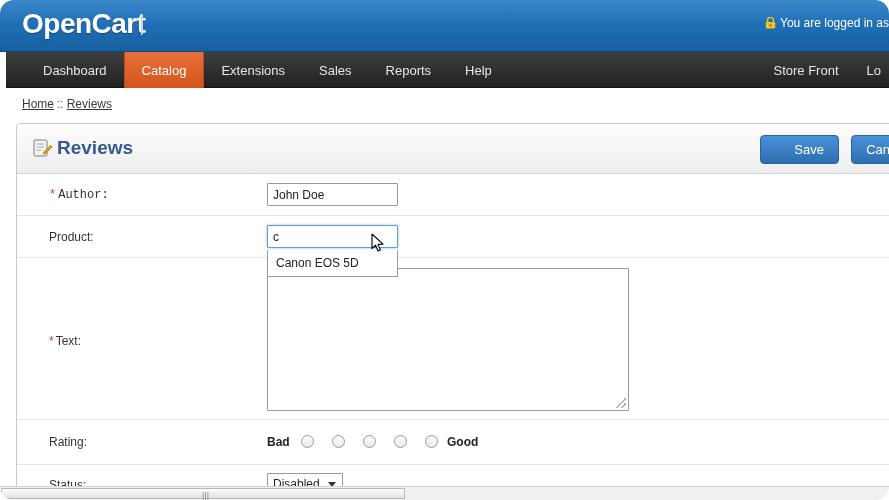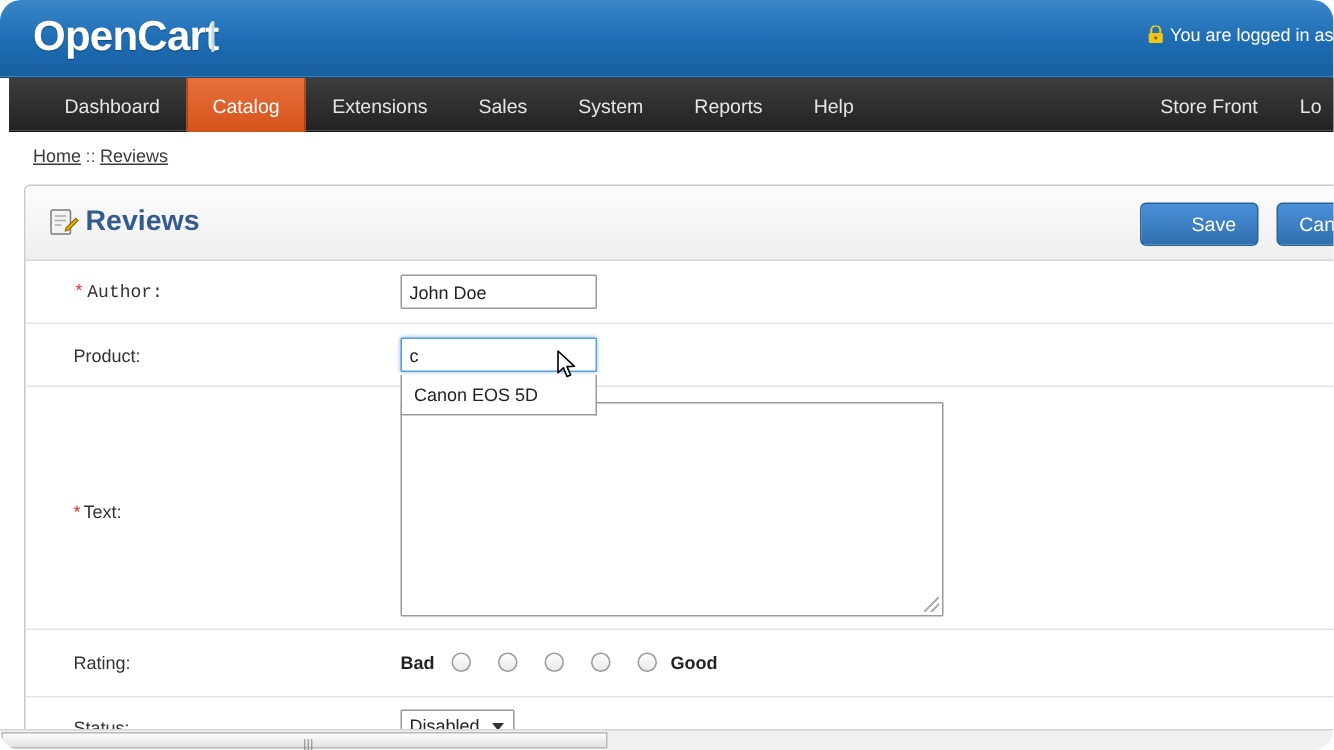--- a/index.html
+++ b/index.html
@@ -310,21 +310,20 @@
       </span><span>You are logged in as</span>
     </div>
   </div>
 
   <div class="menubar">
     <div class="menu-items">
       <div class="menu-item">Dashboard</div>
       <div class="menu-item active">Catalog</div>
       <div class="menu-item">Extensions</div>
       <div class="menu-item">Sales</div>
-      <div class="menu-item">System</div>
       <div class="menu-item">Reports</div>
       <div class="menu-item">Help</div>
     </div>
     <div class="menu-right">
       <div class="menu-item">Store Front</div>
       <div class="menu-item">Lo</div>
     </div>
   </div>
 
   <div class="breadcrumb">

